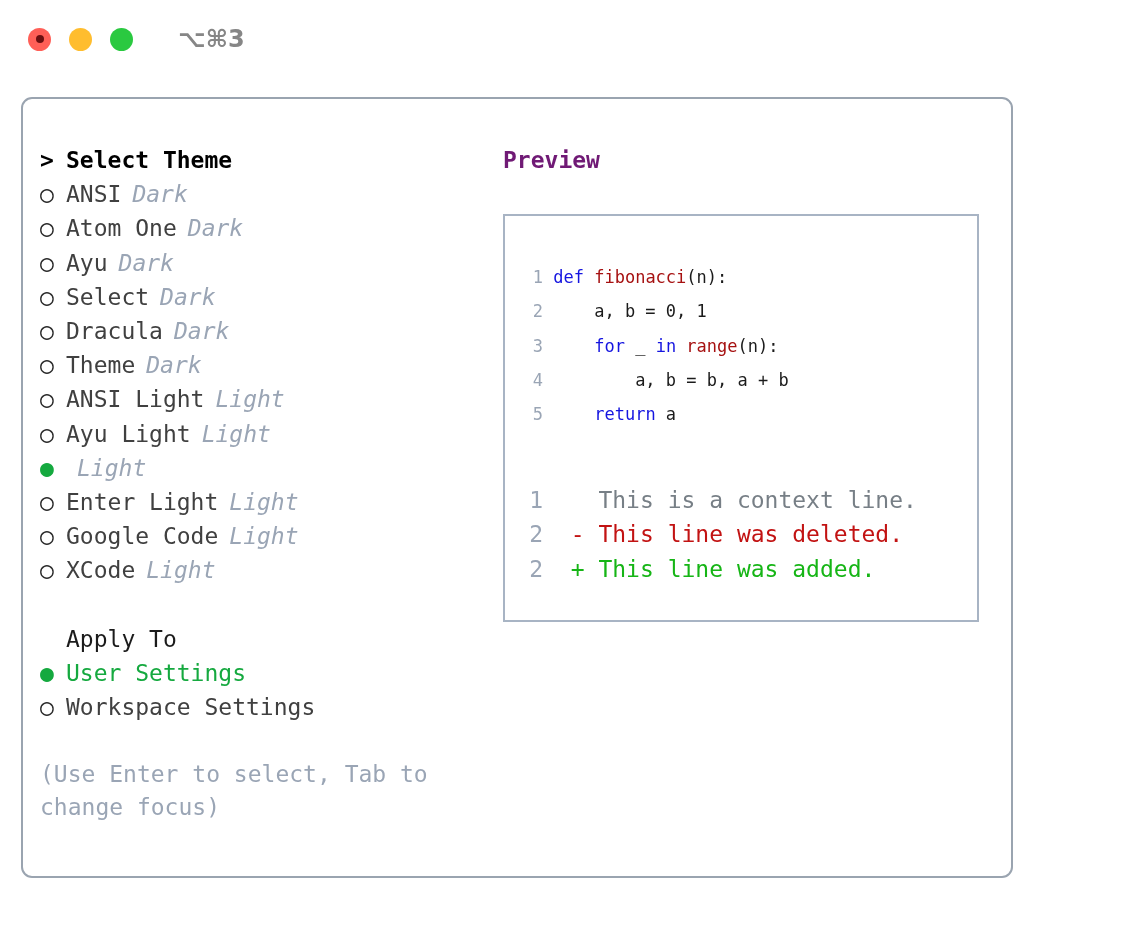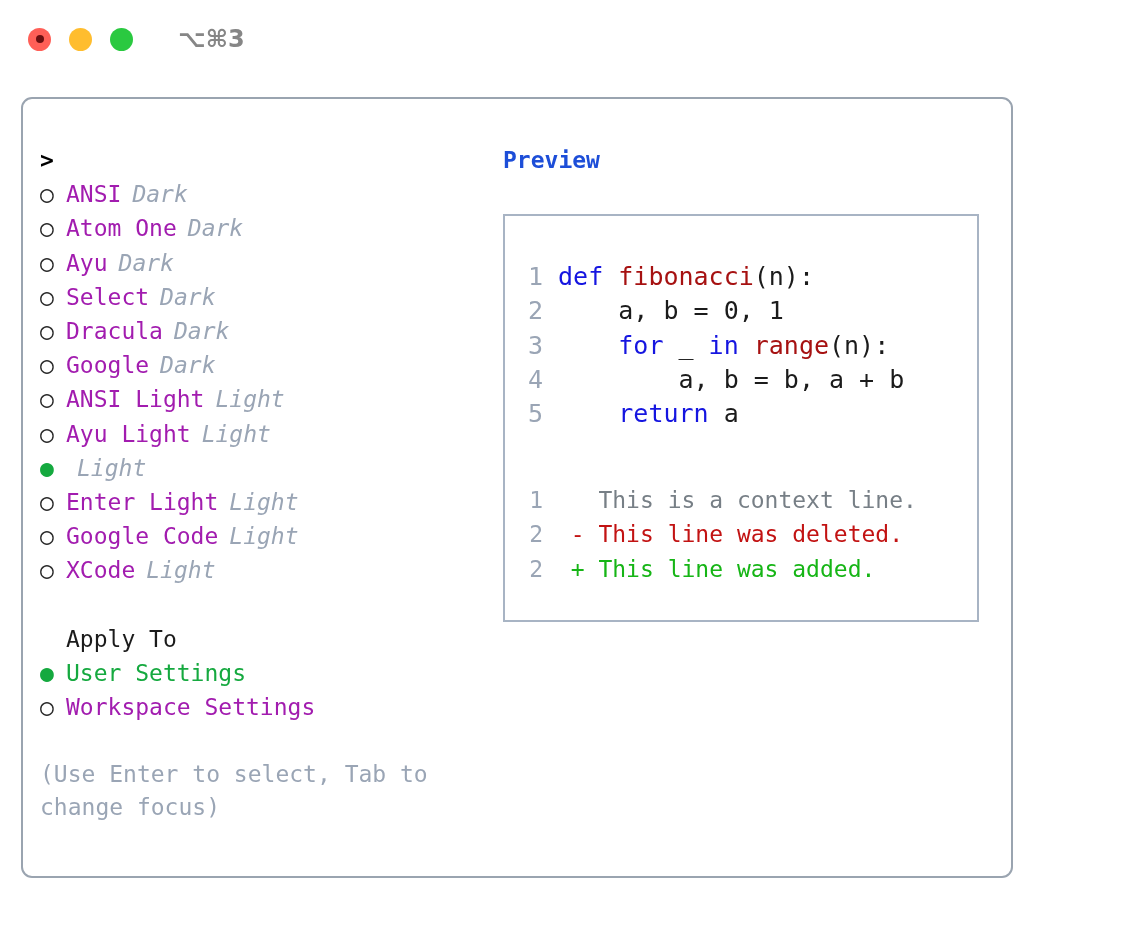--- a/index.html
+++ b/index.html
@@ -102,21 +102,21 @@
     color: #2b2b2b;
     font-size: 23px;
   }
   .bullet.sel { color: #15a93f; }
   .bullet.blank { color: transparent; }
   .row.header {
     font-weight: bold;
     color: #000000;
   }
   .row.header .bullet { color: #000000; font-weight: bold; }
-  .name { color: #a21caf; }
+  .name { color: #404040; }
   .row.selected .name { color: #15a93f; }
   .tag {
     color: #9aa5b5;
     margin-left: 11px;
     font-style: italic;
   }
   .section-gap { height: 34px; }
   .hint {
     color: #9aa5b5;
     font-size: 23px;
@@ -130,38 +130,38 @@
   
   .right-col {
     position: absolute;
     left: 480px;
     top: 44px;
     width: 500px;
   }
   .preview-title {
     font-size: 23px;
     font-weight: bold;
-    color: #1d4ed8;
+    color: #701a75;
     line-height: 34.2px;
     white-space: pre;
   }
   .preview-box {
     margin-top: 37px;
     width: 476px;
     height: 408px;
     border: 2px solid #a8b4c4;
     box-sizing: border-box;
     background: #ffffff;
     position: relative;
   }
   .code {
     position: absolute;
     left: 16px;
     top: 44px;
-    font-size: 25px;
+    font-size: 17px;
     line-height: 34.2px;
     white-space: pre;
   }
   .cline { display: block; white-space: pre; }
   .lnum {
     color: #9aa5b5;
     display: inline-block;
     width: 22px;
     text-align: right;
   }
@@ -193,30 +193,30 @@
   </div>
   <div class="shortcut">⌥⌘3</div>
 </div>
 
 <div class="frame">
   <div class="cols">
 
     <div class="left-col">
 
       <div class="row header">
-        <span class="bullet">&gt;</span>
+        <span class="bullet">&gt;</span><span>Select Theme</span>
       </div>
 
       <div id="theme-items">
           <div class="row"><span class="bullet">○</span><span class="name">ANSI</span><span class="tag">Dark</span></div>
           <div class="row"><span class="bullet">○</span><span class="name">Atom One</span><span class="tag">Dark</span></div>
           <div class="row"><span class="bullet">○</span><span class="name">Ayu</span><span class="tag">Dark</span></div>
           <div class="row"><span class="bullet">○</span><span class="name">Select</span><span class="tag">Dark</span></div>
           <div class="row"><span class="bullet">○</span><span class="name">Dracula</span><span class="tag">Dark</span></div>
-          <div class="row"><span class="bullet">○</span><span class="name">Google</span><span class="tag">Dark</span></div>
+          <div class="row"><span class="bullet">○</span><span class="name">Theme</span><span class="tag">Dark</span></div>
           <div class="row"><span class="bullet">○</span><span class="name">ANSI Light</span><span class="tag">Light</span></div>
           <div class="row"><span class="bullet">○</span><span class="name">Ayu Light</span><span class="tag">Light</span></div>
           <div class="row selected"><span class="bullet sel">●</span><span class="tag">Light</span></div>
           <div class="row"><span class="bullet">○</span><span class="name">Enter Light</span><span class="tag">Light</span></div>
           <div class="row"><span class="bullet">○</span><span class="name">Google Code</span><span class="tag">Light</span></div>
           <div class="row"><span class="bullet">○</span><span class="name">XCode</span><span class="tag">Light</span></div>
         </div>
 
       <div class="section-gap"></div>
 

